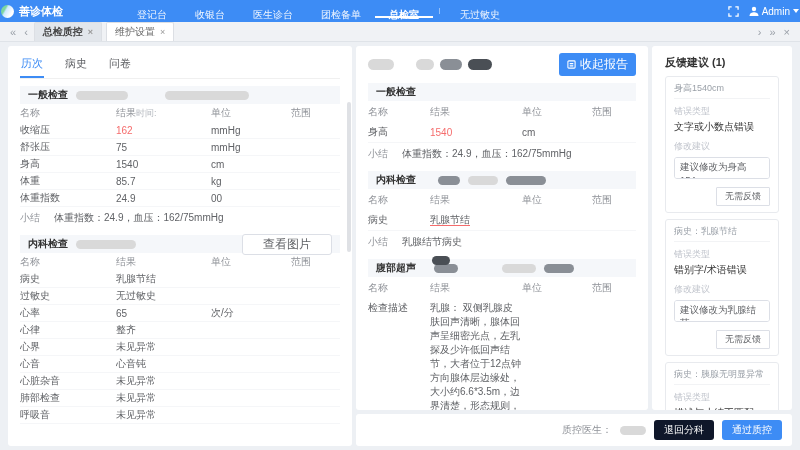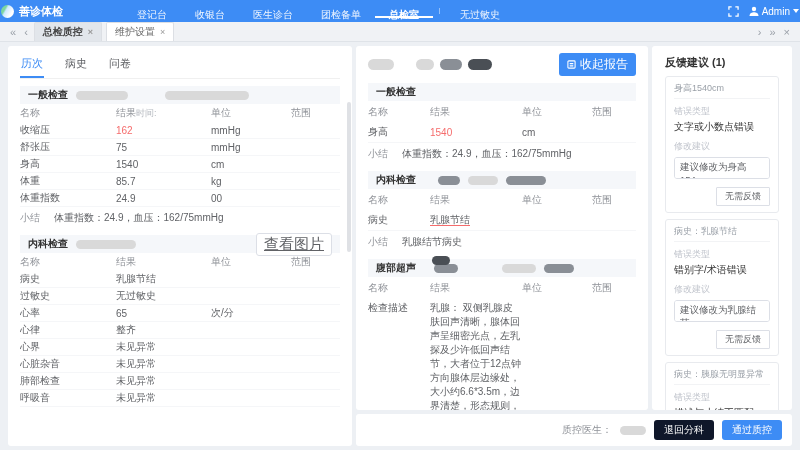--- a/index.html
+++ b/index.html
@@ -53,21 +53,21 @@
   .time-label { font-weight:normal; color:#b5b9bf; font-size:9px;margin-top:36px; }
 
   .tr { display:flex; align-items:center; height:17px; border-bottom:1px solid #f5f6f8; }
   .tr.head { color:#909399; border-bottom:none; height:18px; }
   .td { overflow:hidden; white-space:nowrap; }
   .h-c1 { width:96px; } .h-c2 { width:95px; } .h-c3 { width:80px; } .h-c4 { flex:1; }
   .err { color:#f56c6c; }
   .uline { text-decoration:underline; text-decoration-color:#f56c6c; text-underline-offset:2px; }
   .summary { display:flex; gap:14px; padding:4px 0 3px; }
   .sum-label { color:#909399; }
-  .view-img-btn { margin-left:auto; font-weight:normal; font-size:15px; background:#fff; border:1px solid #dcdfe6; border-radius:3px; padding:1px 7px; color:#606266; cursor:pointer;text-decoration:underline; }
+  .view-img-btn { margin-left:auto; font-weight:normal; font-size:12px; background:#fff; border:1px solid #dcdfe6; border-radius:3px; padding:1px 20px; color:#606266; cursor:pointer; }
   .scroll-thumb { position:absolute; right:1px; top:56px; width:4px; height:150px; background:#dfe1e5; border-radius:2px; }
 
   
   .rp-head { display:flex; align-items:center; height:24px; gap:6px; }
   .collapse-btn { margin-left:auto; display:flex; align-items:center; gap:4px; background:#3d8cf5; color:#fff; border:none; border-radius:3px; padding:3px 8px; font-size:12px; cursor:pointer; }
   .r-c1 { width:62px; } .r-c2 { width:92px; } .r-c3 { width:70px; } .r-c4 { flex:1; }
   .rp .tr { height:21px; }
   .desc-row { display:flex; border-bottom:1px solid #f5f6f8; padding:3px 0; }
   .desc-label { width:62px; }
   .desc-text { width:92px; line-height:14px; white-space:normal; }
@@ -232,20 +232,26 @@
       <span class="td h-c3"></span>
       <span class="td h-c4"></span>
     </div>
     <div class="tr">
       <span class="td h-c1">心界</span>
       <span class="td h-c2">未见异常</span>
       <span class="td h-c3"></span>
       <span class="td h-c4"></span>
     </div>
     <div class="tr">
+      <span class="td h-c1">心音</span>
+      <span class="td h-c2">心音钝</span>
+      <span class="td h-c3"></span>
+      <span class="td h-c4"></span>
+    </div>
+    <div class="tr">
       <span class="td h-c1">心脏杂音</span>
       <span class="td h-c2">未见异常</span>
       <span class="td h-c3"></span>
       <span class="td h-c4"></span>
     </div>
     <div class="tr">
       <span class="td h-c1">肺部检查</span>
       <span class="td h-c2">未见异常</span>
       <span class="td h-c3"></span>
       <span class="td h-c4"></span>

